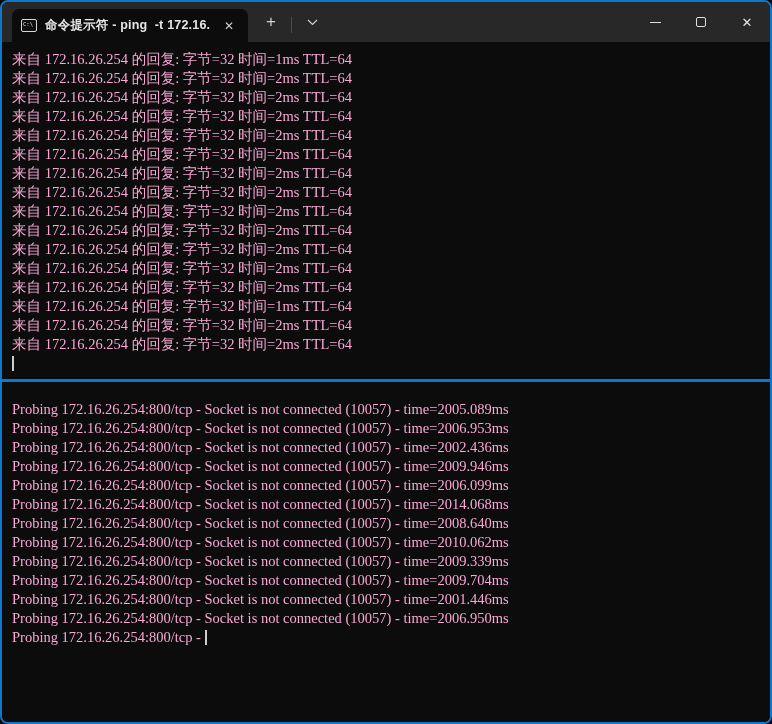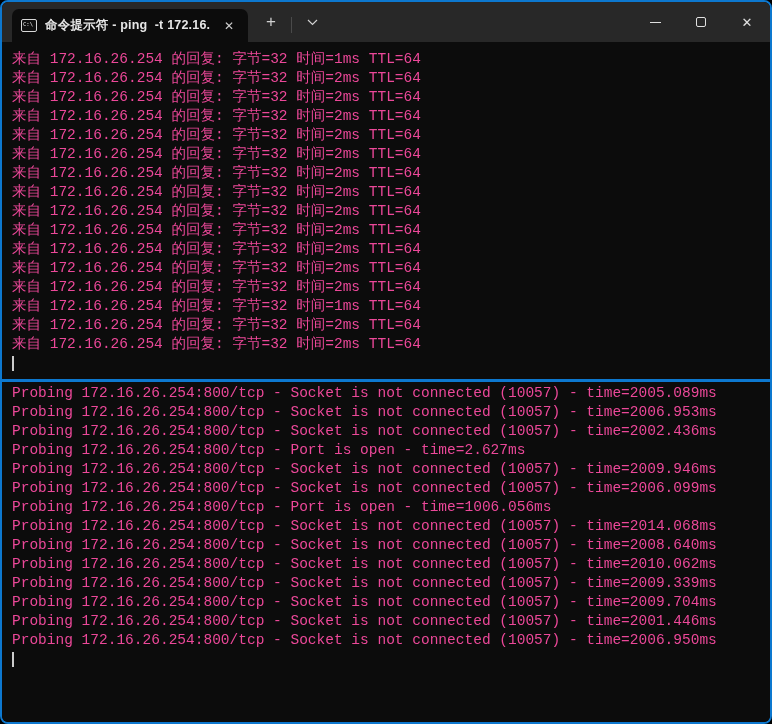--- a/index.html
+++ b/index.html
@@ -89,31 +89,31 @@
     width: 46px; height: 40px;
     display: flex; align-items: center; justify-content: center;
     color: #e0e0e0;
   }
   .min-glyph { display: block; width: 11px; height: 1px; background: #e0e0e0; }
   .max-glyph { display: block; width: 10px; height: 10px; border: 1px solid #e0e0e0; border-radius: 2px; }
   .close-glyph { font-size: 13px; line-height: 13px; }
 
   
   .pane {
-    font-family: Liberation Mono, monospace;
+    font-family: Liberation Serif, serif;
     font-size: 14.5px;
     line-height: 19px;
-    color: #ec4899;
+    color: #f9a8d4;
     padding: 8px 0 0 10px;
     overflow: hidden;
     background: #0c0c0c;
   }
   .pane-top { height: 337px; flex: 0 0 auto; }
   .pane-separator { height: 3px; background: #0d78cf; flex: 0 0 auto; }
-  .pane-bottom { flex: 1 1 auto; padding-top: 2px; }
+  .pane-bottom { flex: 1 1 auto; padding-top: 18px; }
   .term-line { white-space: pre; height: 19px; }
   .cursor-line { white-space: pre; height: 19px; display: flex; align-items: center; }
   .cursor {
     display: inline-block;
     width: 2px; height: 15px;
     background: #cccccc;
     vertical-align: middle;
   }
   .cursor-line .text { white-space: pre; }
 </style>
@@ -173,28 +173,26 @@
     <div class="cursor-line"><span class="cursor"></span></div>
   </div>
 
   <div class="pane-separator"></div>
 
   <div class="pane pane-bottom">
     <div>
         <div class="term-line">Probing 172.16.26.254:800/tcp - Socket is not connected (10057) - time=2005.089ms</div>
         <div class="term-line">Probing 172.16.26.254:800/tcp - Socket is not connected (10057) - time=2006.953ms</div>
         <div class="term-line">Probing 172.16.26.254:800/tcp - Socket is not connected (10057) - time=2002.436ms</div>
-        <div class="term-line">Probing 172.16.26.254:800/tcp - Port is open - time=2.627ms</div>
         <div class="term-line">Probing 172.16.26.254:800/tcp - Socket is not connected (10057) - time=2009.946ms</div>
         <div class="term-line">Probing 172.16.26.254:800/tcp - Socket is not connected (10057) - time=2006.099ms</div>
-        <div class="term-line">Probing 172.16.26.254:800/tcp - Port is open - time=1006.056ms</div>
         <div class="term-line">Probing 172.16.26.254:800/tcp - Socket is not connected (10057) - time=2014.068ms</div>
         <div class="term-line">Probing 172.16.26.254:800/tcp - Socket is not connected (10057) - time=2008.640ms</div>
         <div class="term-line">Probing 172.16.26.254:800/tcp - Socket is not connected (10057) - time=2010.062ms</div>
         <div class="term-line">Probing 172.16.26.254:800/tcp - Socket is not connected (10057) - time=2009.339ms</div>
         <div class="term-line">Probing 172.16.26.254:800/tcp - Socket is not connected (10057) - time=2009.704ms</div>
         <div class="term-line">Probing 172.16.26.254:800/tcp - Socket is not connected (10057) - time=2001.446ms</div>
         <div class="term-line">Probing 172.16.26.254:800/tcp - Socket is not connected (10057) - time=2006.950ms</div>
       </div>
-    <div class="cursor-line"><span class="cursor"></span></div>
+    <div class="cursor-line"><span class="text">Probing 172.16.26.254:800/tcp - </span><span class="cursor"></span></div>
   </div>
 
 </div>
 
 </body></html>

